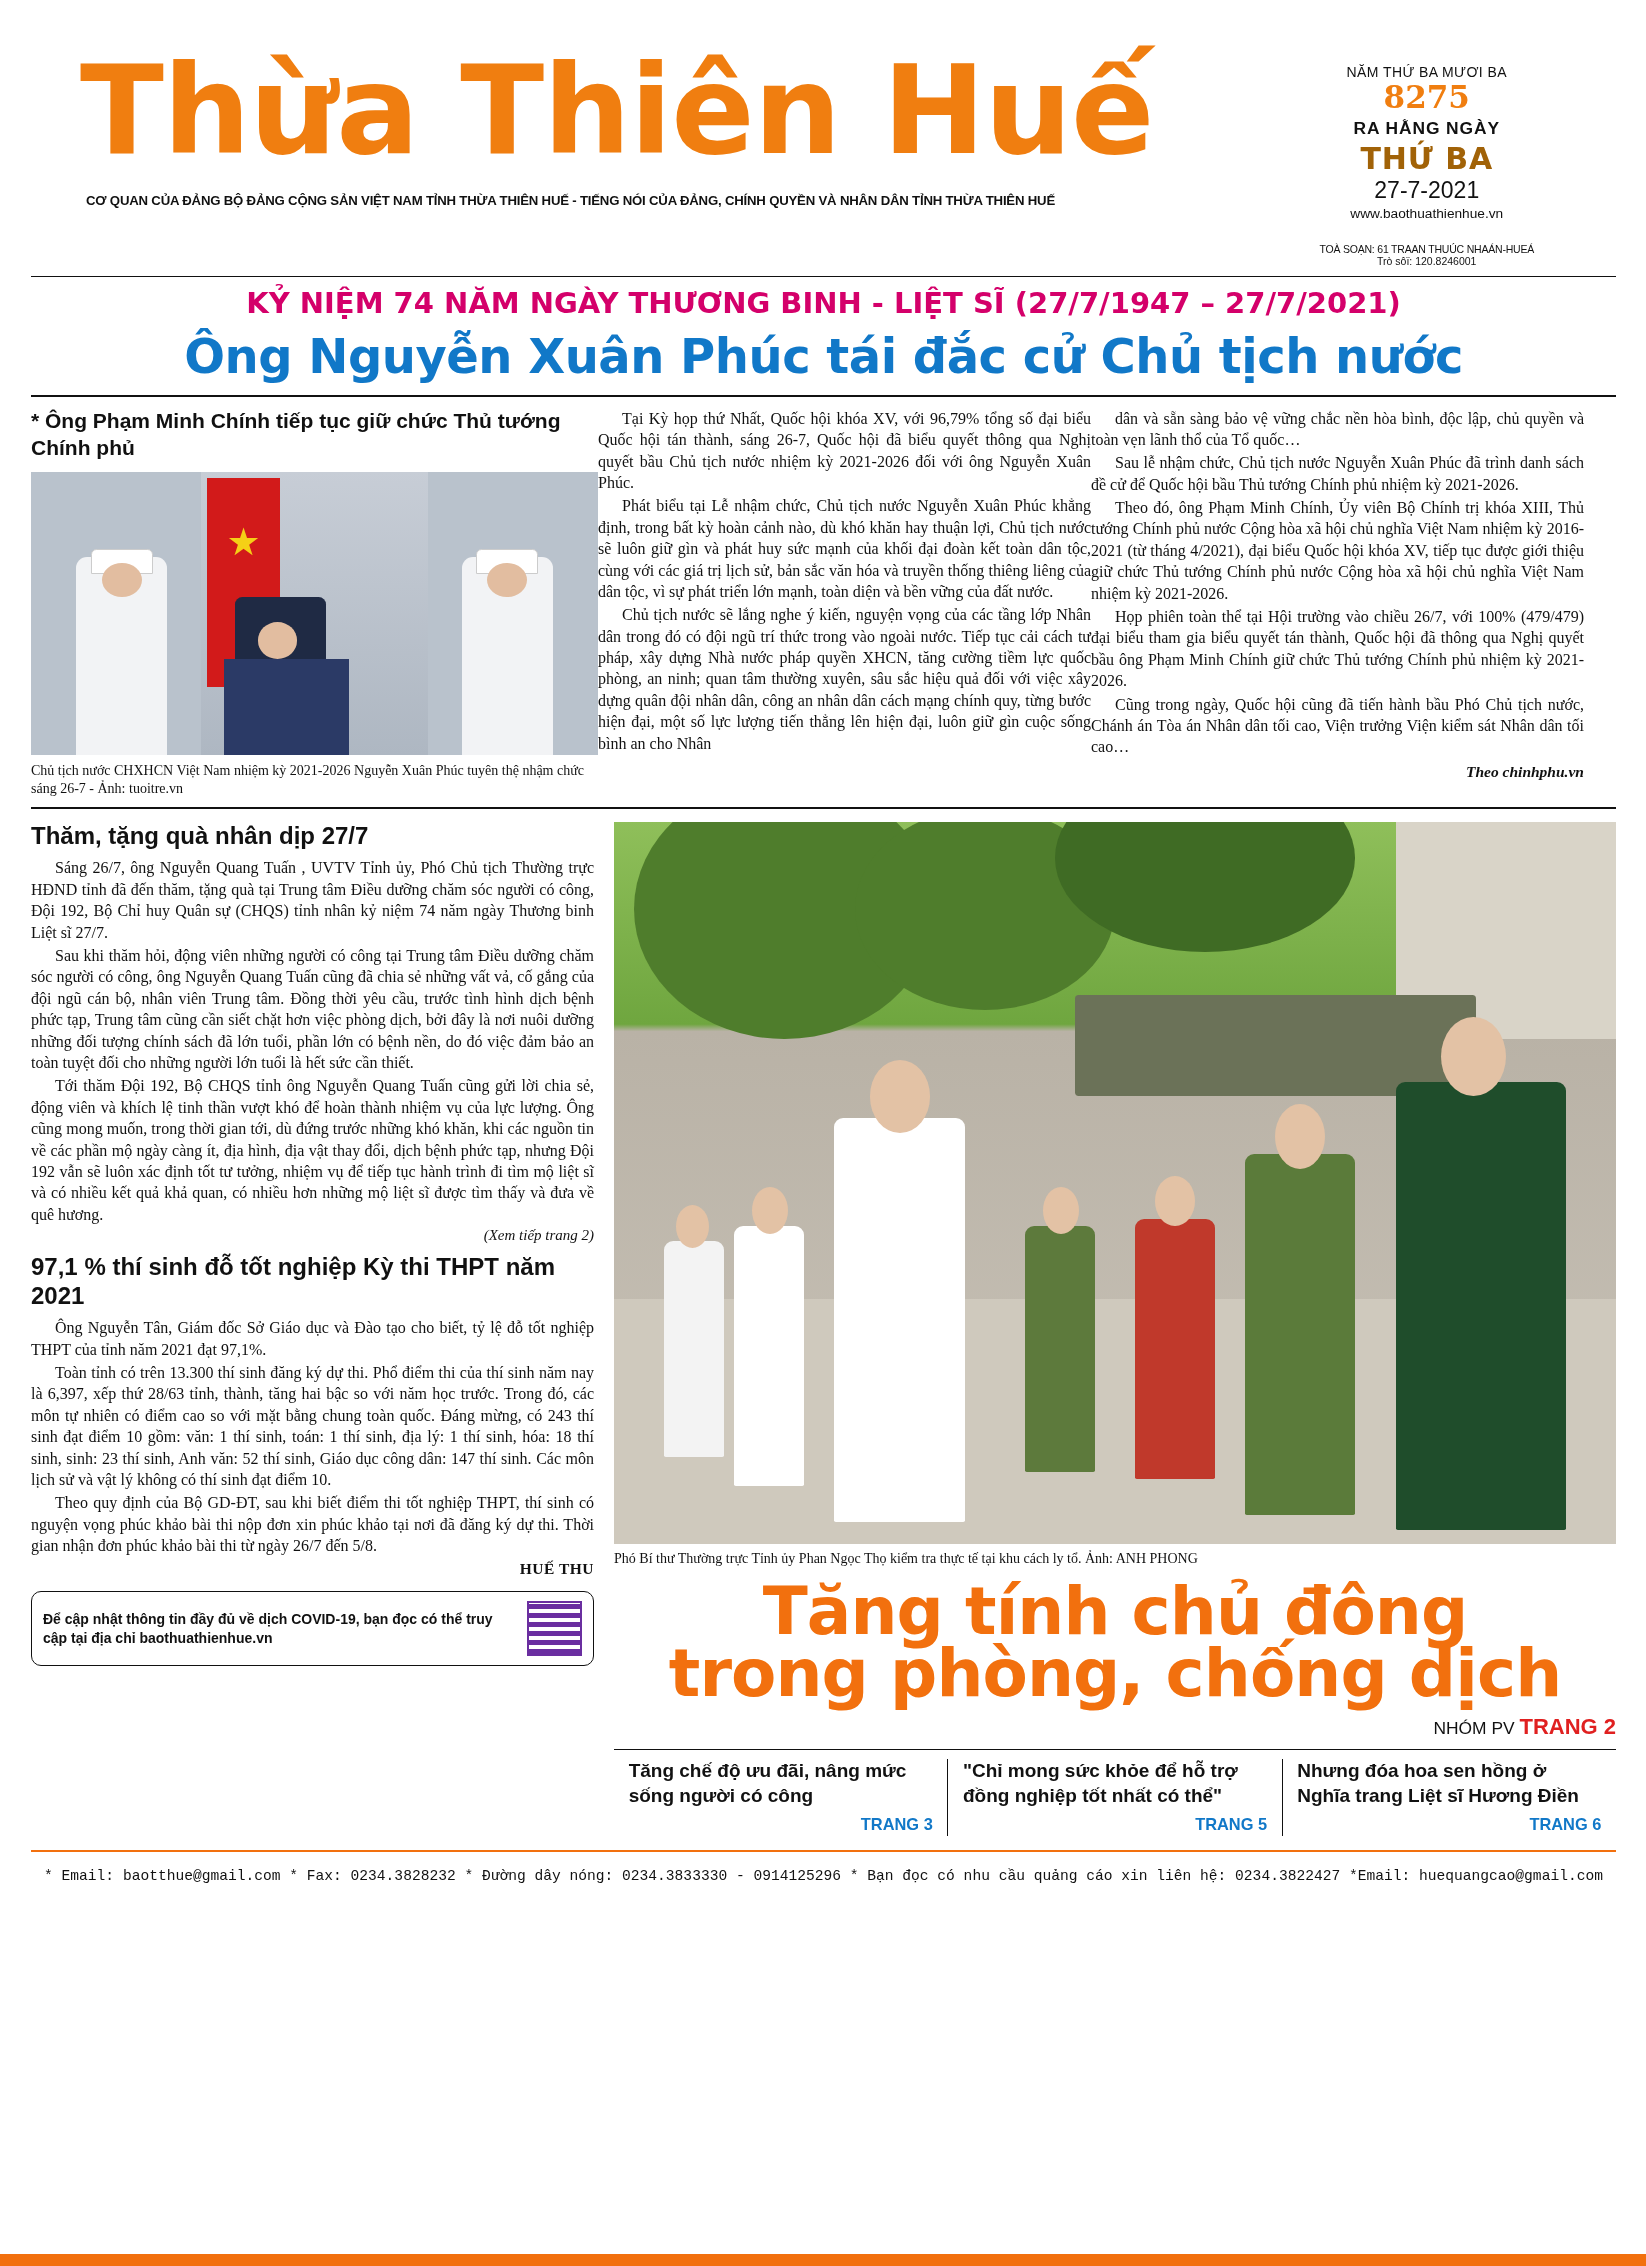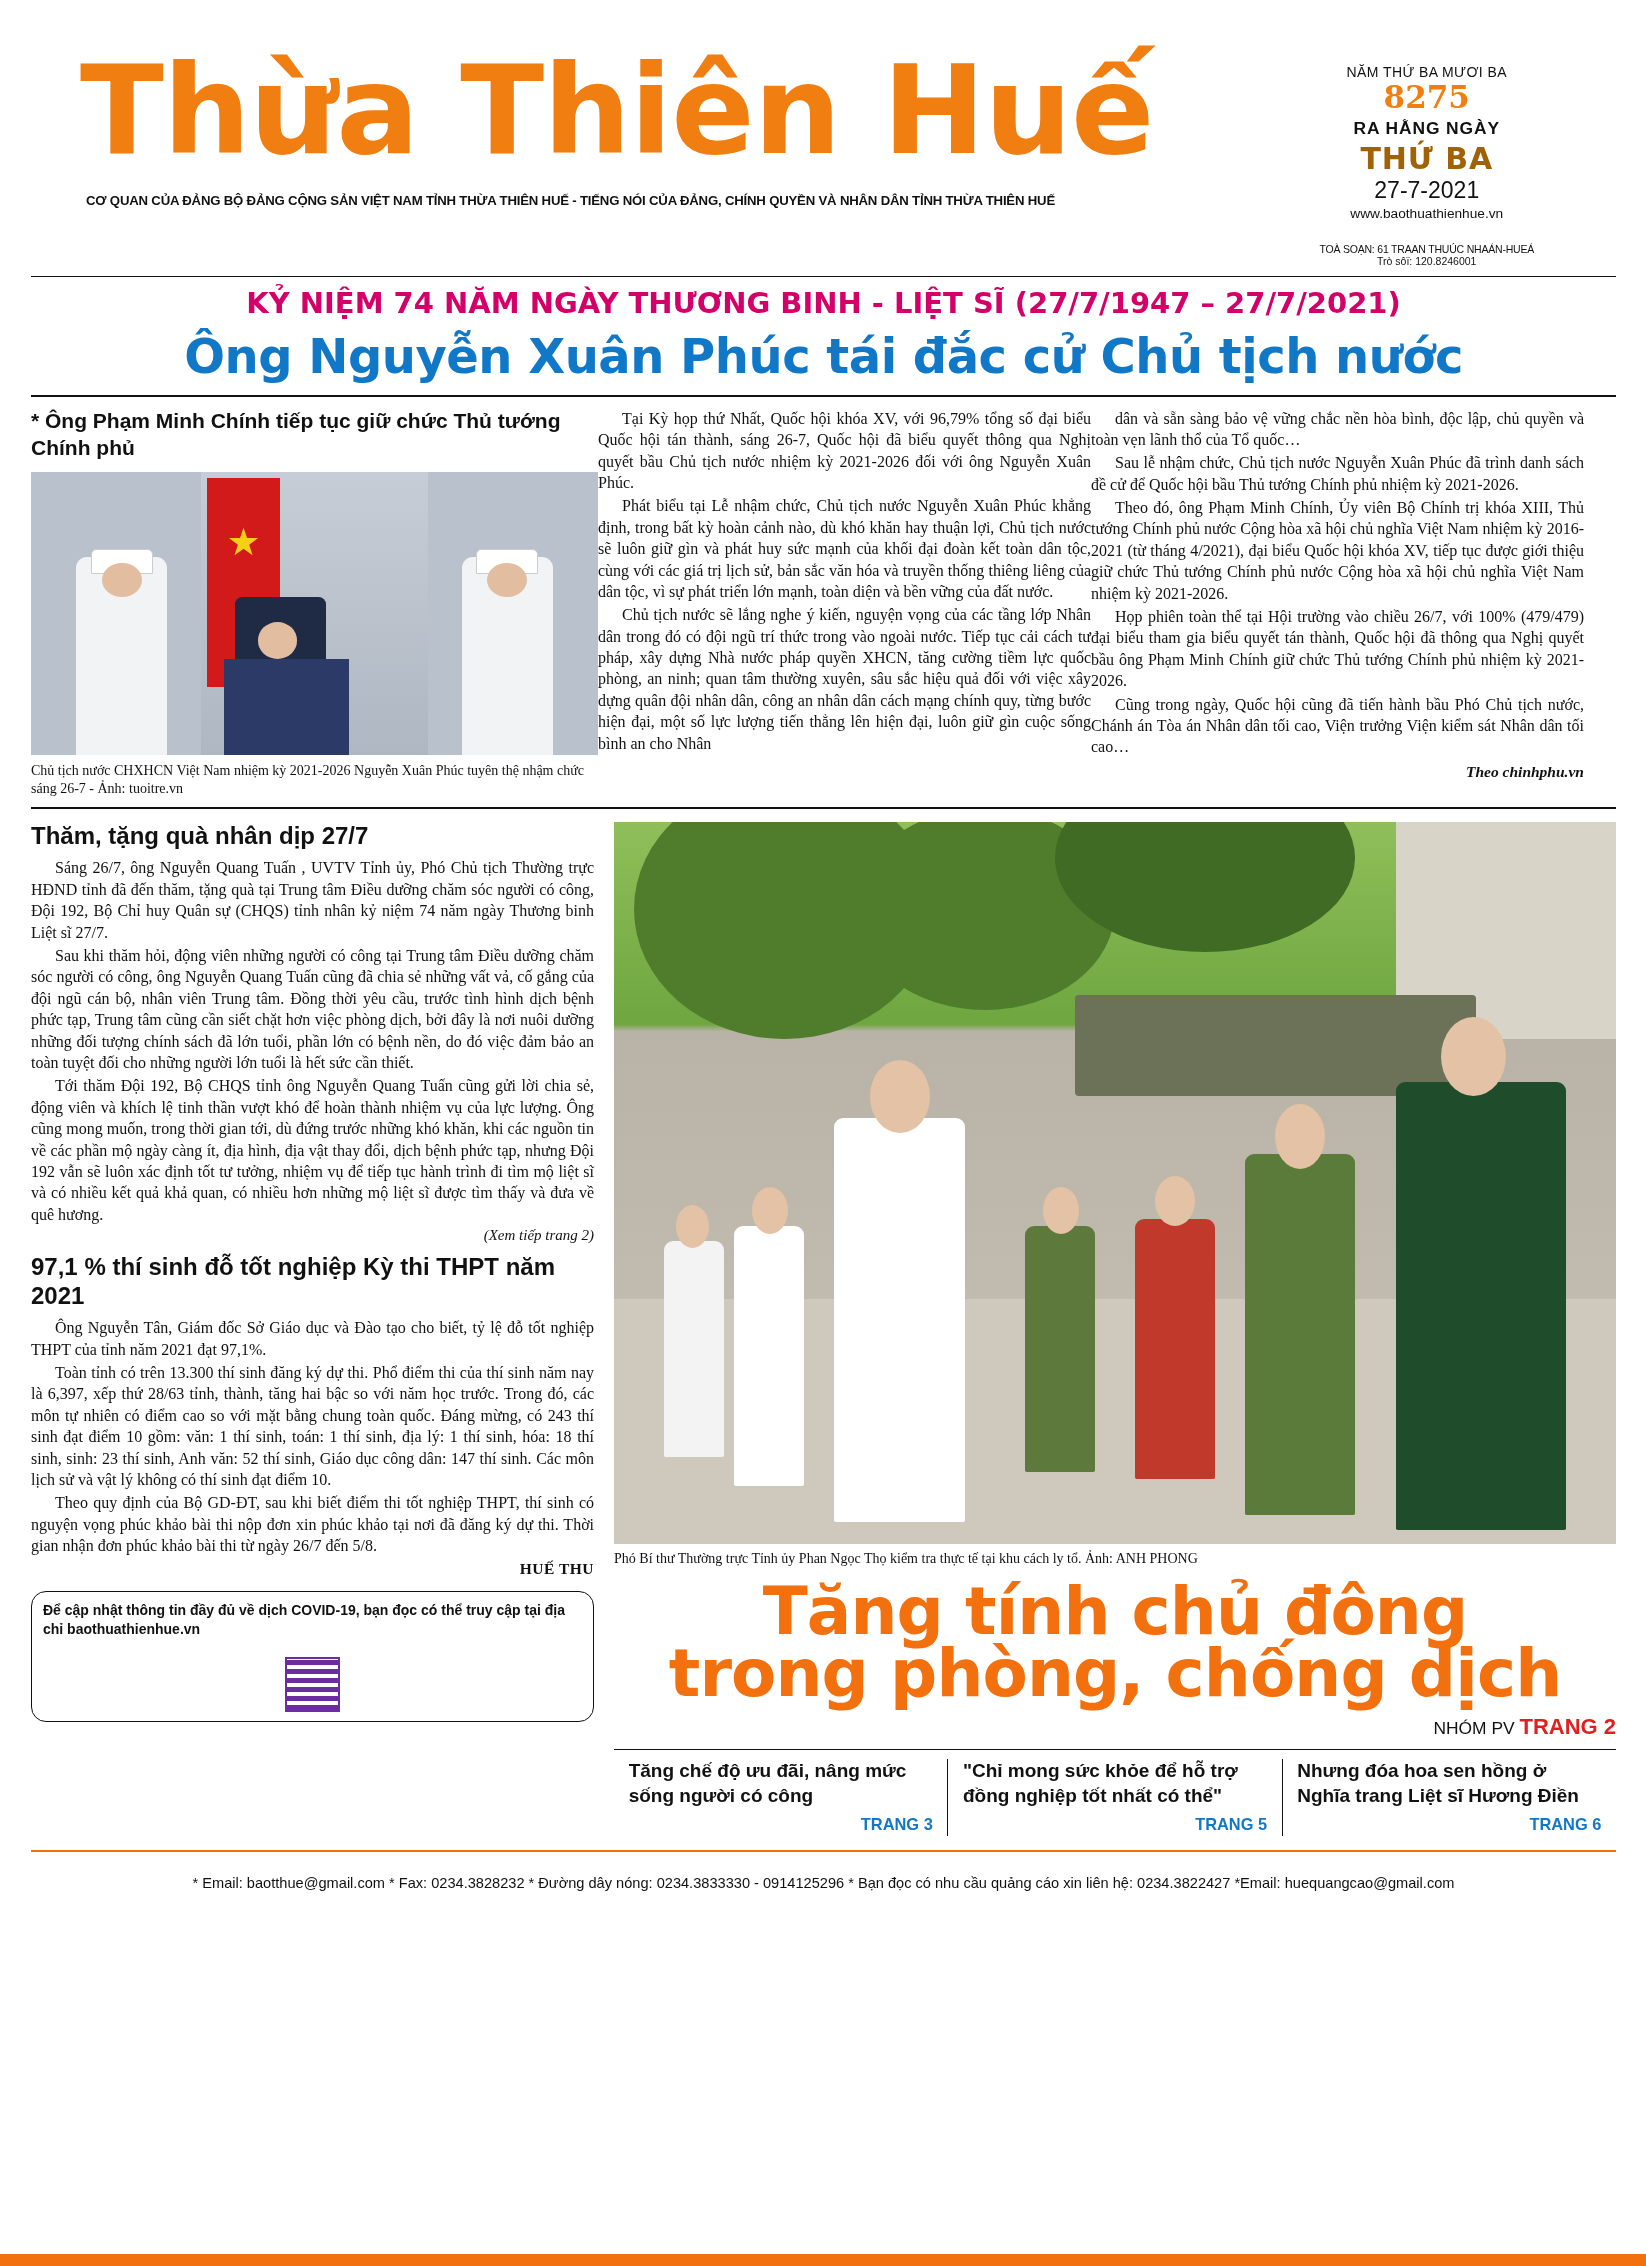--- a/index.html
+++ b/index.html
@@ -112,23 +112,23 @@
     font-family:"Liberation Sans", sans-serif;
     font-weight:bold;
     font-size:24px;
     line-height:1.2;
     margin:0 0 6.4px 0;
   }
   .xem { text-align:right; font-style:italic; font-size:15px; }
   .byline { text-align:right; font-weight:bold; font-size:15.5px; letter-spacing:0.5px; margin-top:3.7px;}
 
   .qr-box {
-    border:1.8px solid #111; border-radius:15px;
+    border:1.8px solid #111; border-radius:10px;
     padding:9.1px 11px; margin-top:12.8px;
-    display:flex; align-items:center; gap:18px;flex-direction:column;
+    display:flex; align-items:center; gap:18px;
   }
   .qr-text { font-family:"Liberation Sans", sans-serif; font-weight:bold; font-size:14px; line-height:1.35; }
   .qr-img { width:55px; height:55px; flex:0 0 55px; background:
       repeating-linear-gradient(0deg,#6a2ea0 0 4.6px,#fff 4.6px 9.1px),
       repeating-linear-gradient(90deg,#6a2ea0 0 4.6px,transparent 4.6px 9.1px);
     border:2.7px solid #6a2ea0;
   }
 
   
   .promo {
@@ -145,22 +145,22 @@
   .promo-credit b { color:#E02020; font-size:22px; }
 
   .teasers { display:flex; gap:0; margin-top:9.1px; border-top:1.8px solid #111; padding-top:9.1px;}
   .teaser { flex:1; padding:0 14.6px; font-family:"Liberation Sans", sans-serif; font-weight:bold; font-size:19px; line-height:1.3; position:relative;}
   .teaser + .teaser { border-left:1.4px solid #111; }
   .tr { color:#1178C8; font-size:16.4px; text-align:right; margin-top:5.5px; }
 
   
   .foot-rule { border-top:2.7px solid #F2700E; margin-top:14.6px; }
   .footer {
-    text-align:center; font-size:14.6px; padding:23px 0 0 0;
-    font-family:Liberation Sans, sans-serif;
+    text-align:center; font-size:14.6px; padding:16px 0 0 0;
+    font-family:Liberation Mono, monospace;
   }
   .bottom-bar { position:absolute; left:0; right:0; bottom:0; height:12.8px; background:#F2700E; }
 
   
   .ph1 { height:283px; background:linear-gradient(#c7cdd6,#aeb7c2); position:relative; }
   .ph1 .wallL { position:absolute; left:0; top:0; width:30%; height:100%; background:#b9c2cc; }
   .ph1 .wallR { position:absolute; right:0; top:0; width:30%; height:100%; background:#b9c2cc; }
   .ph1 .flag { position:absolute; left:31%; top:2%; width:13%; height:74%; background:#D21A1A; }
   .ph1 .star { position:absolute; left:34.5%; top:18%; color:#F5D016; font-size:38px; line-height:1; }
   .ph1 .podium { position:absolute; left:34%; bottom:0; width:22%; height:34%; background:#2b3a66; }

